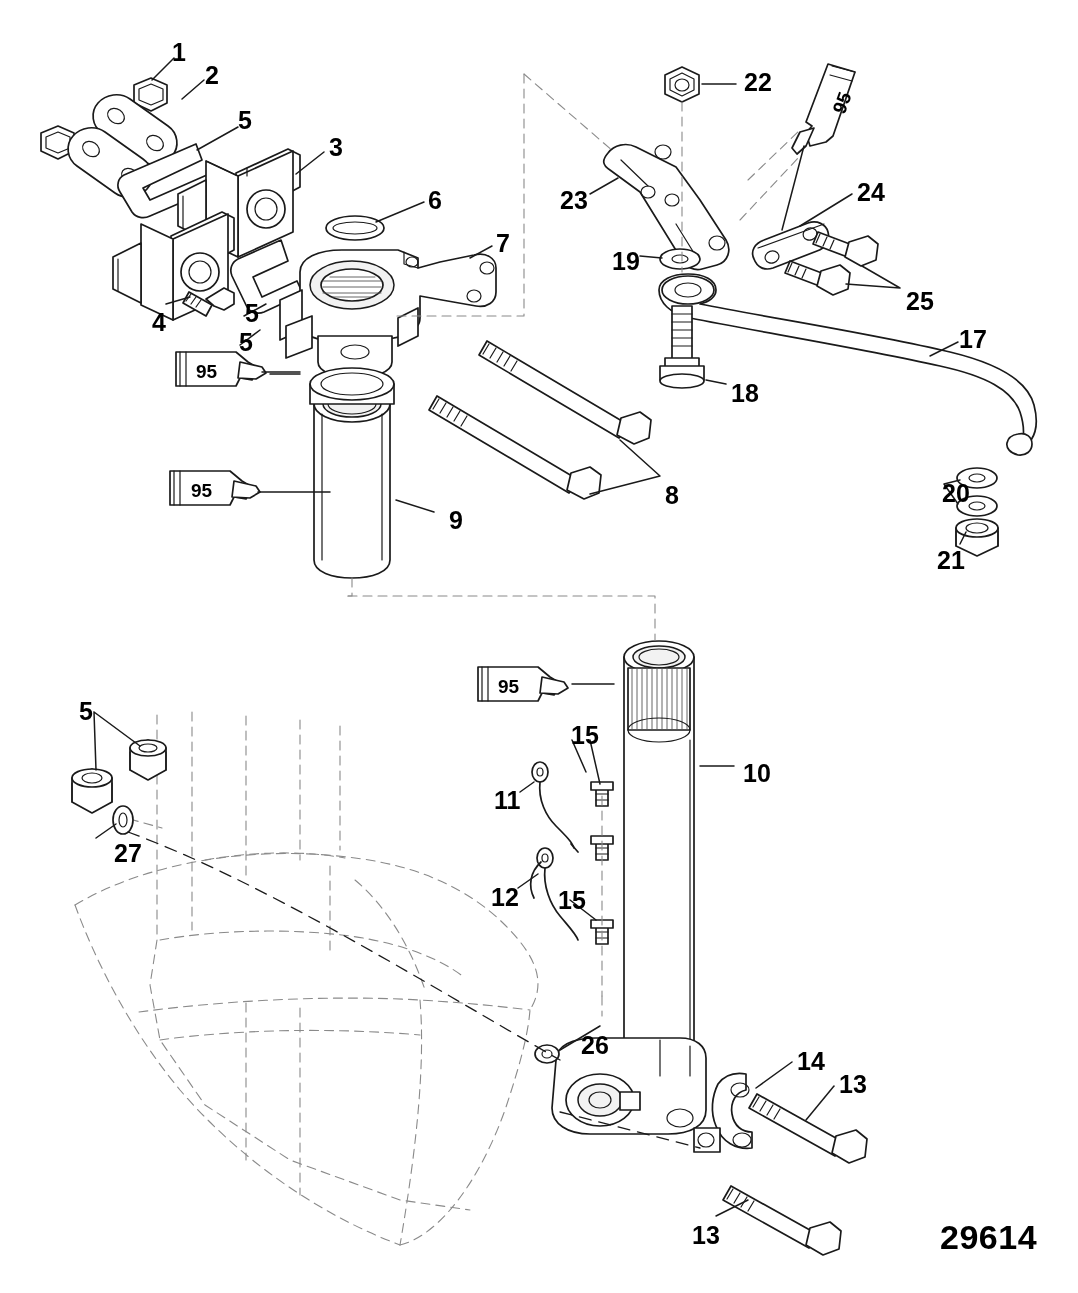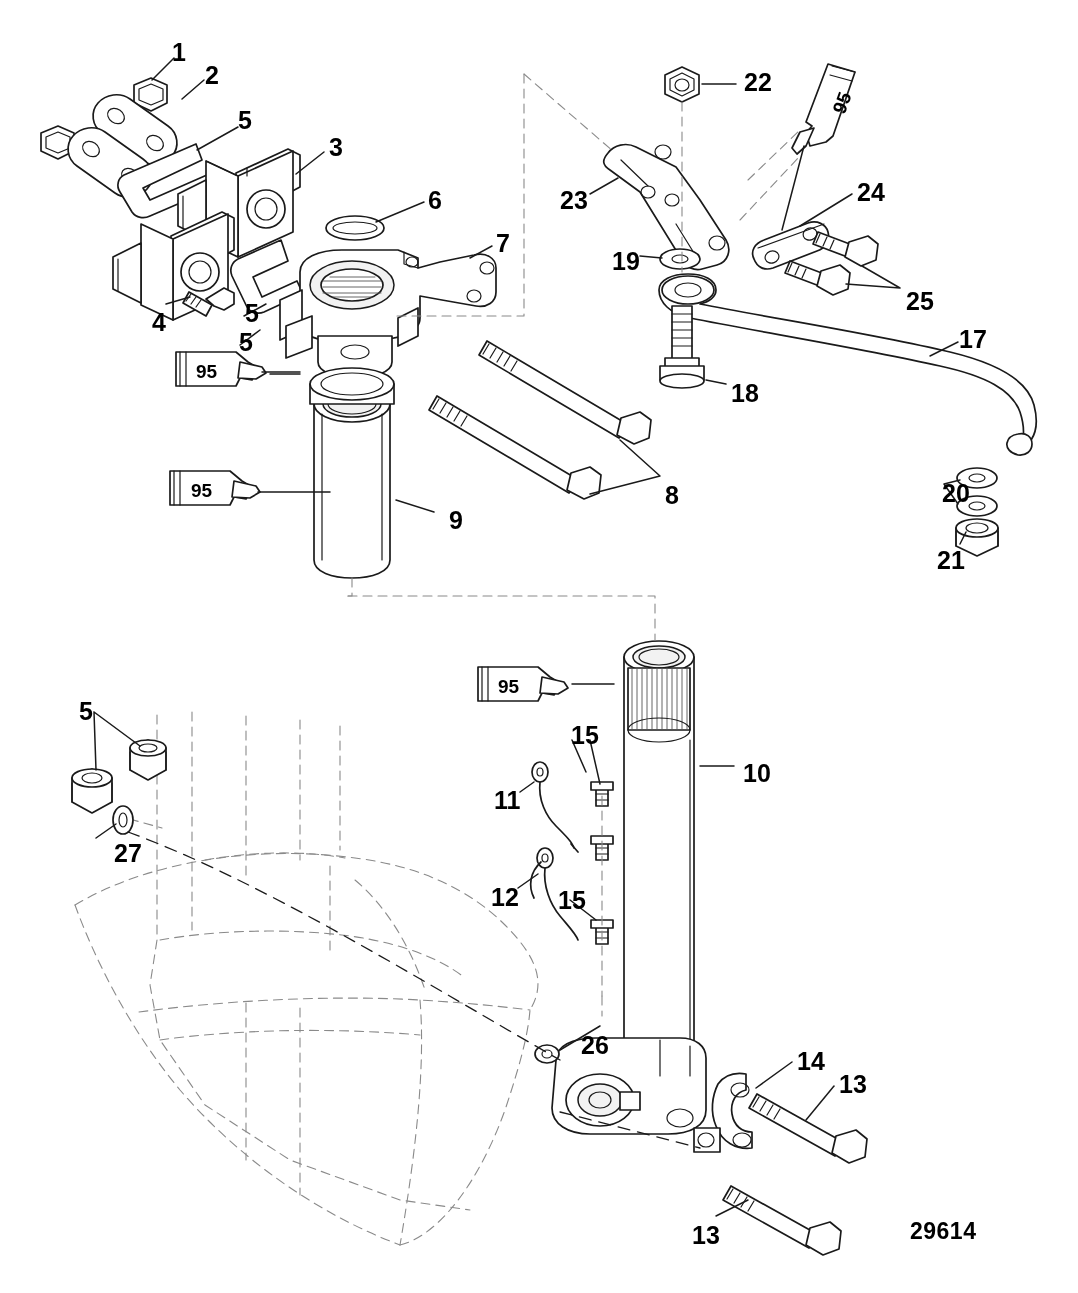--- a/index.html
+++ b/index.html
@@ -29,25 +29,26 @@
     font-family: "Liberation Sans", sans-serif;
     font-size: 25px;
     font-weight: bold;
     color: #000000;
     line-height: 1;
     white-space: nowrap;
   }
   .dwgnum {
     position: absolute;
     font-family: "Liberation Sans", sans-serif;
-    font-size: 23px;
+    font-size: 34px;
     font-weight: bold;
     color: #000000;
     letter-spacing: 0.5px;
     white-space: nowrap;
+    margin-left: 30px;
   }
   .tubelabel {
     position: absolute;
     font-family: "Liberation Sans", sans-serif;
     font-size: 19px;
     font-weight: bold;
     color: #000000;
     white-space: nowrap;
   }
   .outline-stroke {

